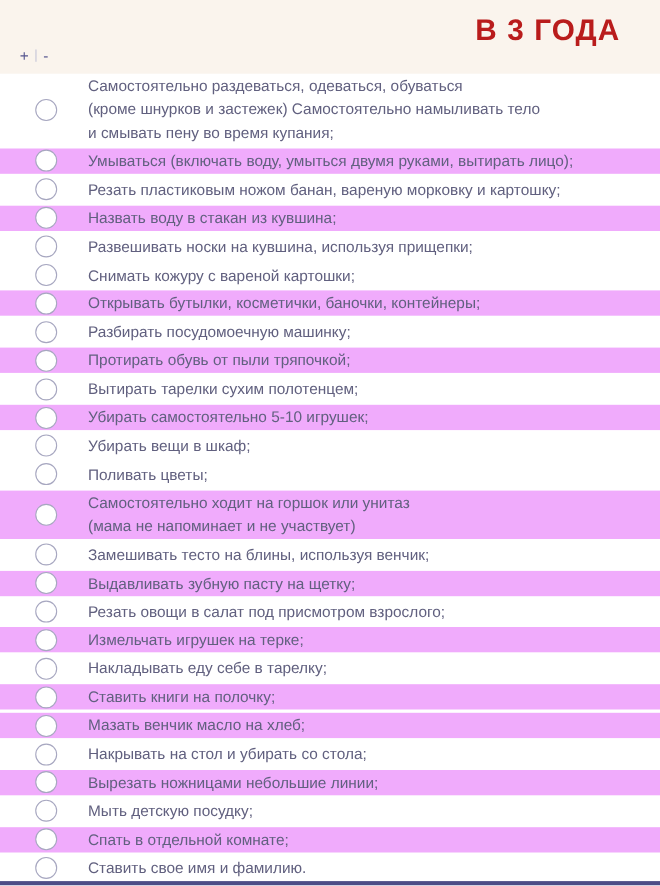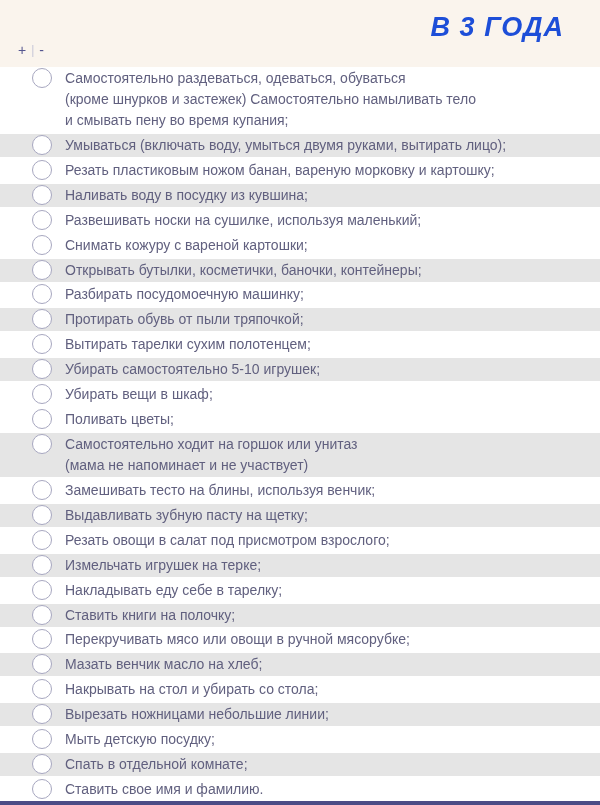--- a/index.html
+++ b/index.html
@@ -22,44 +22,45 @@
     background: #faf4ed;
     position: relative;
   }
   .page-title {
     position: absolute;
     top: 12px; right: 36px;
     margin: 0;
     font-size: 27px;
     font-weight: 700;
     letter-spacing: 1px;
-    color: #1d4ed8;
-    font-style: italic;
+    color: #b91c1c;
   }
   .size-controls {
     position: absolute;
     left: 16px; top: 42px;
     font-size: 14px;
     color: #55558f;
     display: flex; align-items: center;
   }
   .size-controls .btn { cursor: pointer; padding: 0 2px; }
   .size-controls .sep { color: #c6c6d8; margin: 0 3px; font-size: 12px; }
   .list {
     flex: 1;
     display: flex; flex-direction: column;
     justify-content: space-between;
     overflow: hidden;
   }
   .row {
     display: flex;
+    align-items: center;
     padding: 1px 16px 1px 32px;
     box-sizing: border-box;
+    gap: 15px;
   }
-  .row.alt { background: #e5e5e5; }
+  .row.alt { background: #f0abfc; }
   .circle {
     flex: none;
     width: 20px; height: 20px;
     box-sizing: border-box;
     border: 1.5px solid #a7a7c0;
     border-radius: 50%;
     background: #ffffff;
     margin-right: 13px;
     cursor: pointer;
   }
@@ -92,25 +93,25 @@
       <div class="row alt">
         <span class="circle"></span>
         <span class="label">Умываться (включать воду, умыться двумя руками, вытирать лицо);</span>
       </div>
       <div class="row">
         <span class="circle"></span>
         <span class="label">Резать пластиковым ножом банан, вареную морковку и картошку;</span>
       </div>
       <div class="row alt">
         <span class="circle"></span>
-        <span class="label">Наливать воду в посудку из кувшина;</span>
+        <span class="label">Назвать воду в стакан из кувшина;</span>
       </div>
       <div class="row">
         <span class="circle"></span>
-        <span class="label">Развешивать носки на сушилке, используя маленький;</span>
+        <span class="label">Развешивать носки на кувшина, используя прищепки;</span>
       </div>
       <div class="row">
         <span class="circle"></span>
         <span class="label">Снимать кожуру с вареной картошки;</span>
       </div>
       <div class="row alt">
         <span class="circle"></span>
         <span class="label">Открывать бутылки, косметички, баночки, контейнеры;</span>
       </div>
       <div class="row">
@@ -159,24 +160,20 @@
         <span class="label">Измельчать игрушек на терке;</span>
       </div>
       <div class="row">
         <span class="circle"></span>
         <span class="label">Накладывать еду себе в тарелку;</span>
       </div>
       <div class="row alt">
         <span class="circle"></span>
         <span class="label">Ставить книги на полочку;</span>
       </div>
-      <div class="row">
-        <span class="circle"></span>
-        <span class="label">Перекручивать мясо или овощи в ручной мясорубке;</span>
-      </div>
       <div class="row alt">
         <span class="circle"></span>
         <span class="label">Мазать венчик масло на хлеб;</span>
       </div>
       <div class="row">
         <span class="circle"></span>
         <span class="label">Накрывать на стол и убирать со стола;</span>
       </div>
       <div class="row alt">
         <span class="circle"></span>

